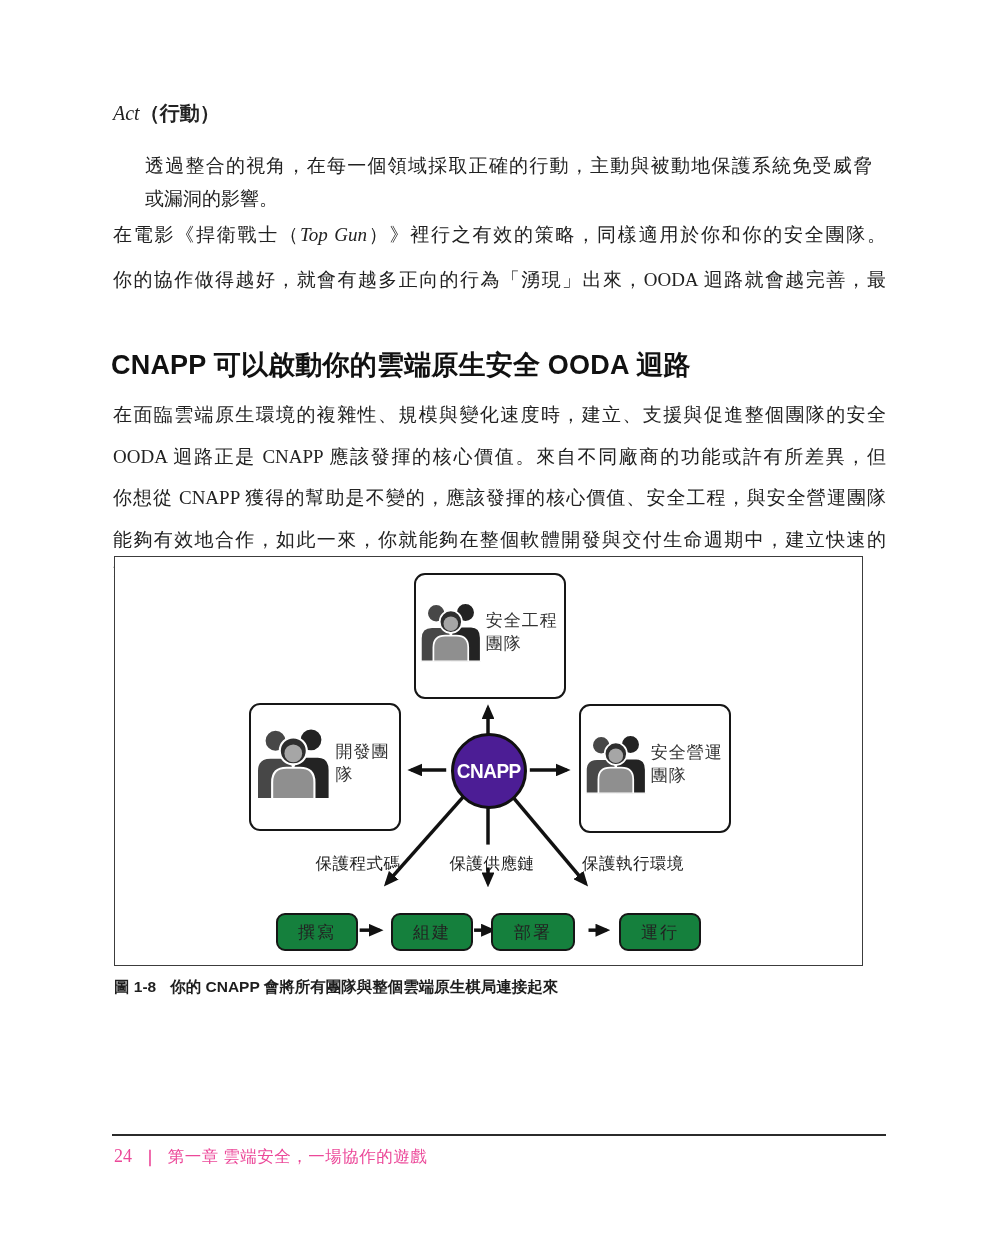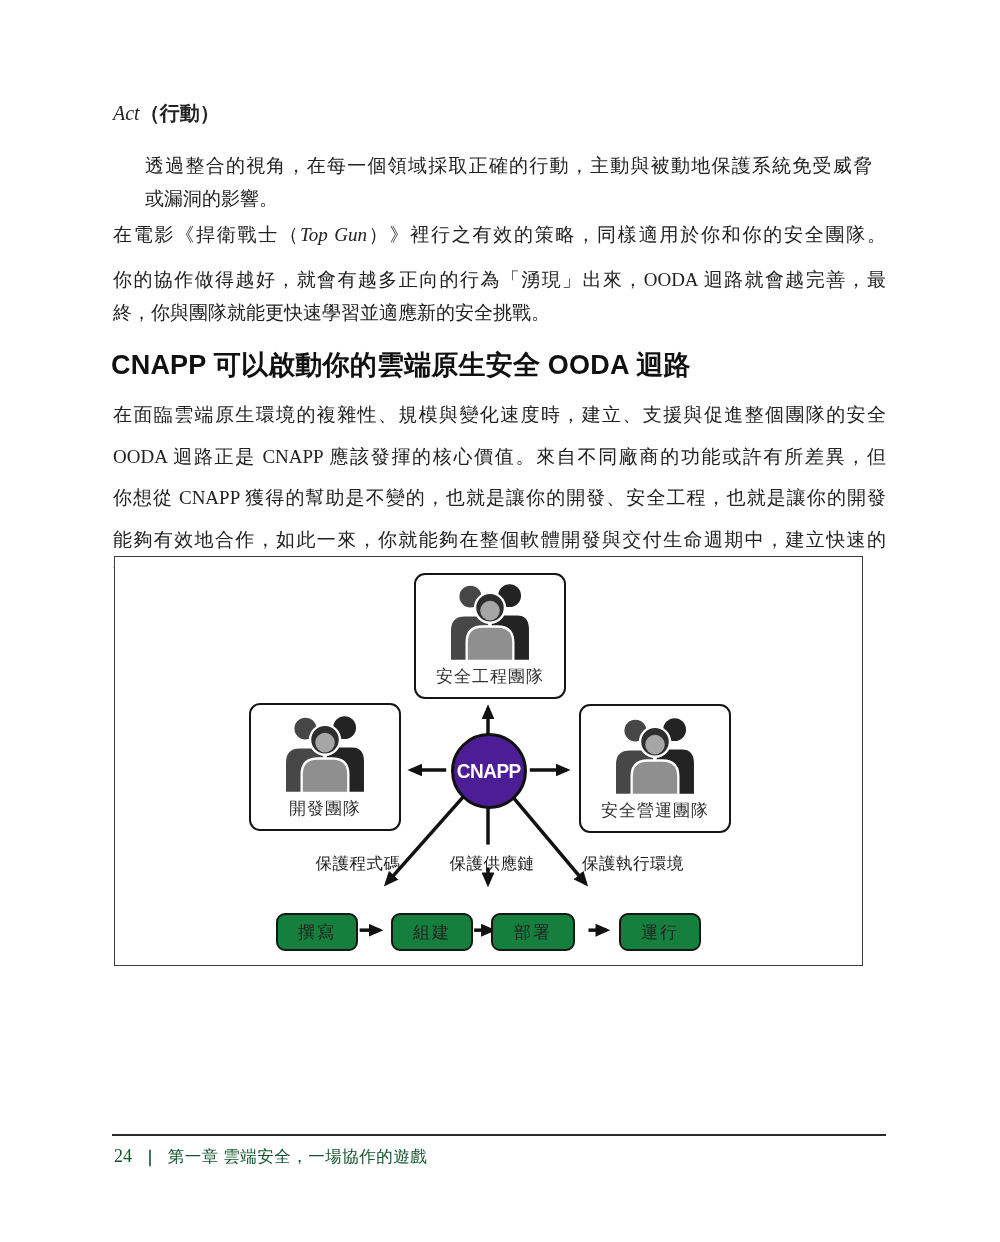--- a/index.html
+++ b/index.html
@@ -27,21 +27,21 @@
   }
   
   .figure {
     position:absolute; left:114px; top:556px; width:749px; height:410px;
     border:1.5px solid #3c3c3c; box-sizing:border-box; background:#fff;
   }
   .fig-svg { position:absolute; left:0; top:0; width:100%; height:100%; }
   .team-box {
     position:absolute; box-sizing:border-box; background:#fff;
     border:2.5px solid #161616; border-radius:11px;
-    display:flex; flex-direction:column; align-items:center; justify-content:flex-end;
+    display:flex; flex-direction:row; align-items:center; justify-content:flex-end;
     padding-bottom:9px;
   }
   .team-box .people-svg { width:96px; height:84px; margin-bottom:4px; }
   .team-label { font-size:17px; color:#333; letter-spacing:1px; }
   .box-top   { left:299px; top:16px;  width:152px; height:126px; }
   .box-left  { left:134px; top:146px; width:152px; height:128px; }
   .box-right { left:464px; top:147px; width:152px; height:129px; }
   .cnapp-circle {
     position:absolute; left:336px; top:176px; width:76px; height:76px;
     background:#4c1d95; border:3px solid #111; border-radius:50%;
@@ -70,21 +70,21 @@
   .pb-4 { left:504px; width:82px; }
   
   .caption {
     position:absolute; left:114px; top:977px;
     font-family:"Liberation Sans","DejaVu Sans",sans-serif;
     font-size:15.5px; font-weight:bold; color:#1e1e1e;
   }
   .caption .cap-label { margin-right:14px; }
   .footer-rule { position:absolute; left:112px; top:1134px; width:774px; height:2px; background:#2b2b2b; }
   .footer {
-    position:absolute; left:114px; top:1146px; font-size:17px; color:#14532d;
+    position:absolute; left:114px; top:1146px; font-size:17px; color:#ec4899;
     display:flex; align-items:baseline; gap:10px;
   }
   .footer .pageno { font-size:18px; }
   .footer .sep { font-weight:bold; font-size:16px; }
   .footer .chapter { font-size:16.5px; letter-spacing:0.5px; }
 </style>
 </head>
 <body>
 
 <div class="page">
@@ -96,29 +96,28 @@
   <div class="para p-act">
     <div class="jline">透過整合的視角，在每一個領域採取正確的行動，主動與被動地保護系統免受威脅</div>
     <div class="lline">或漏洞的影響。</div>
   </div>
 
   <div class="para p-intro">
     <div class="jline">
       <span>在電影《</span><span class="movie-title">捍衛戰士</span><span>（</span><span class="latin-italic">Top Gun</span><span>）》裡行之有效的策略，同樣適用於你和你的安全團隊。</span>
     </div>
     <div class="jline">你的協作做得越好，就會有越多正向的行為「湧現」出來，OODA 迴路就會越完善，最</div>
-    <div class="lline">終，你與團隊就能更快速學習並適應新的安全挑戰。</div>
   </div>
 
   <h1 class="h1">CNAPP 可以啟動你的雲端原生安全 OODA 迴路</h1>
 
   <div class="para p-body">
     <div class="jline">在面臨雲端原生環境的複雜性、規模與變化速度時，建立、支援與促進整個團隊的安全</div>
     <div class="jline">OODA 迴路正是 CNAPP 應該發揮的核心價值。來自不同廠商的功能或許有所差異，但</div>
-    <div class="jline">你想從 CNAPP 獲得的幫助是不變的，也就是讓你的開發、安全工程，也就是讓你的開發</div>
+    <div class="jline">你想從 CNAPP 獲得的幫助是不變的，應該發揮的核心價值、安全工程，與安全營運團隊</div>
     <div class="jline">能夠有效地合作，如此一來，你就能夠在整個軟體開發與交付生命週期中，建立快速的</div>
     <div class="lline">安全 OODA 迴路，如圖 1-8 所示。</div>
   </div>
 
   <div class="figure">
 
     <svg width="0" height="0" style="position:absolute" aria-hidden="true">
       <symbol id="people-icon" viewBox="0 0 100 90">
         <g>
           <circle cx="29" cy="21" r="13" fill="#474747" stroke="#fff" stroke-width="2.5"></circle>
@@ -182,20 +181,23 @@
     <div class="edge-label el-left">保護程式碼</div>
     <div class="edge-label el-middle">保護供應鏈</div>
     <div class="edge-label el-right">保護執行環境</div>
 
     <div class="pipe-box pb-1">撰寫</div>
     <div class="pipe-box pb-2">組建</div>
     <div class="pipe-box pb-3">部署</div>
     <div class="pipe-box pb-4">運行</div>
   </div>
 
+  <div class="caption">
+    <span class="cap-label">圖 1-8</span><span>你的 CNAPP 會將所有團隊與整個雲端原生棋局連接起來</span>
+  </div>
 
   <div class="footer-rule"></div>
   <div class="footer">
     <span class="pageno">24</span>
     <span class="sep">｜</span>
     <span class="chapter">第一章 雲端安全，一場協作的遊戲</span>
   </div>
 
 </div>
 

